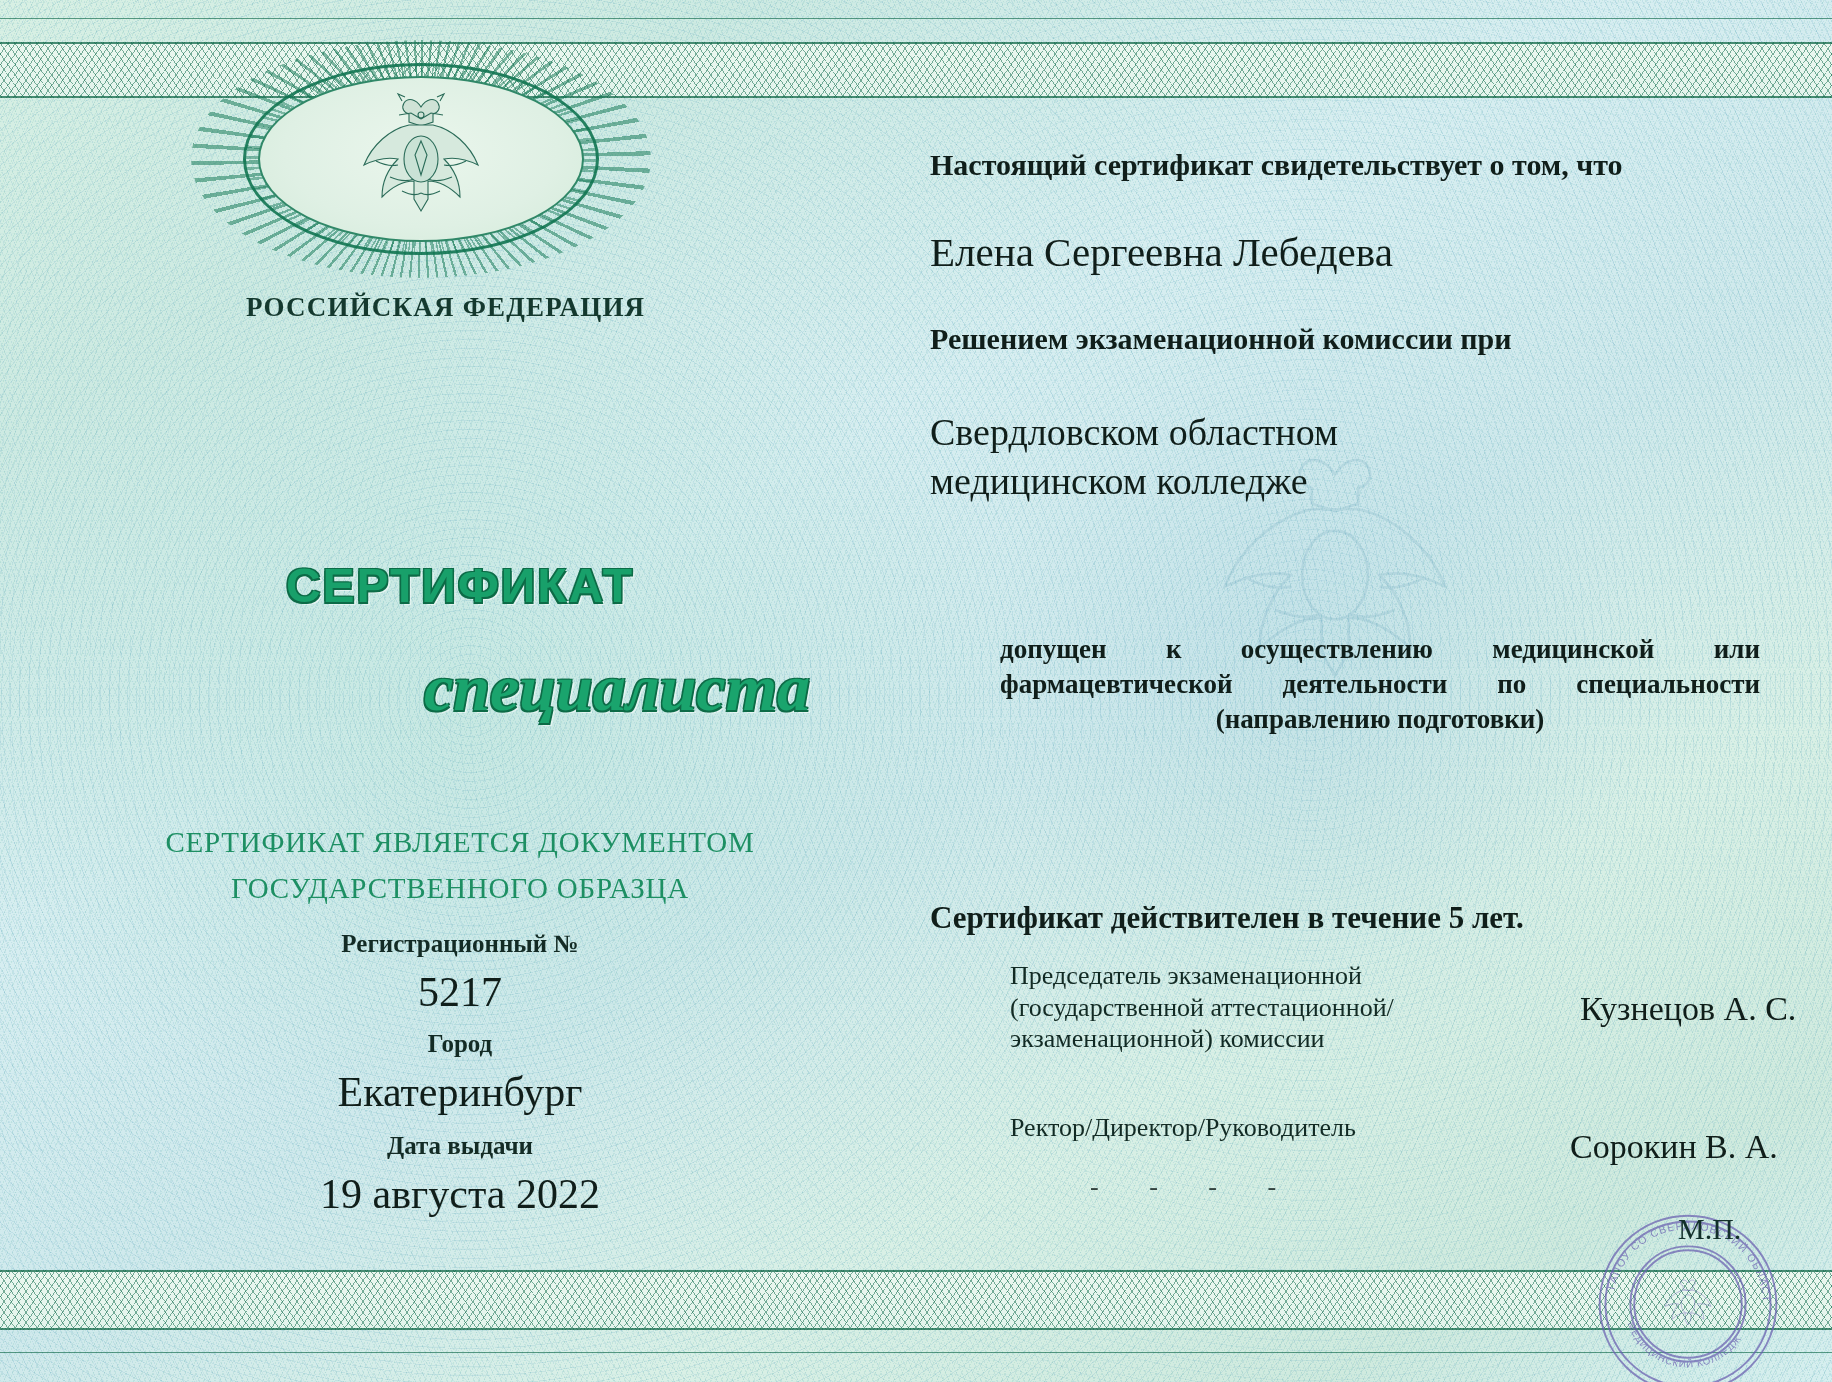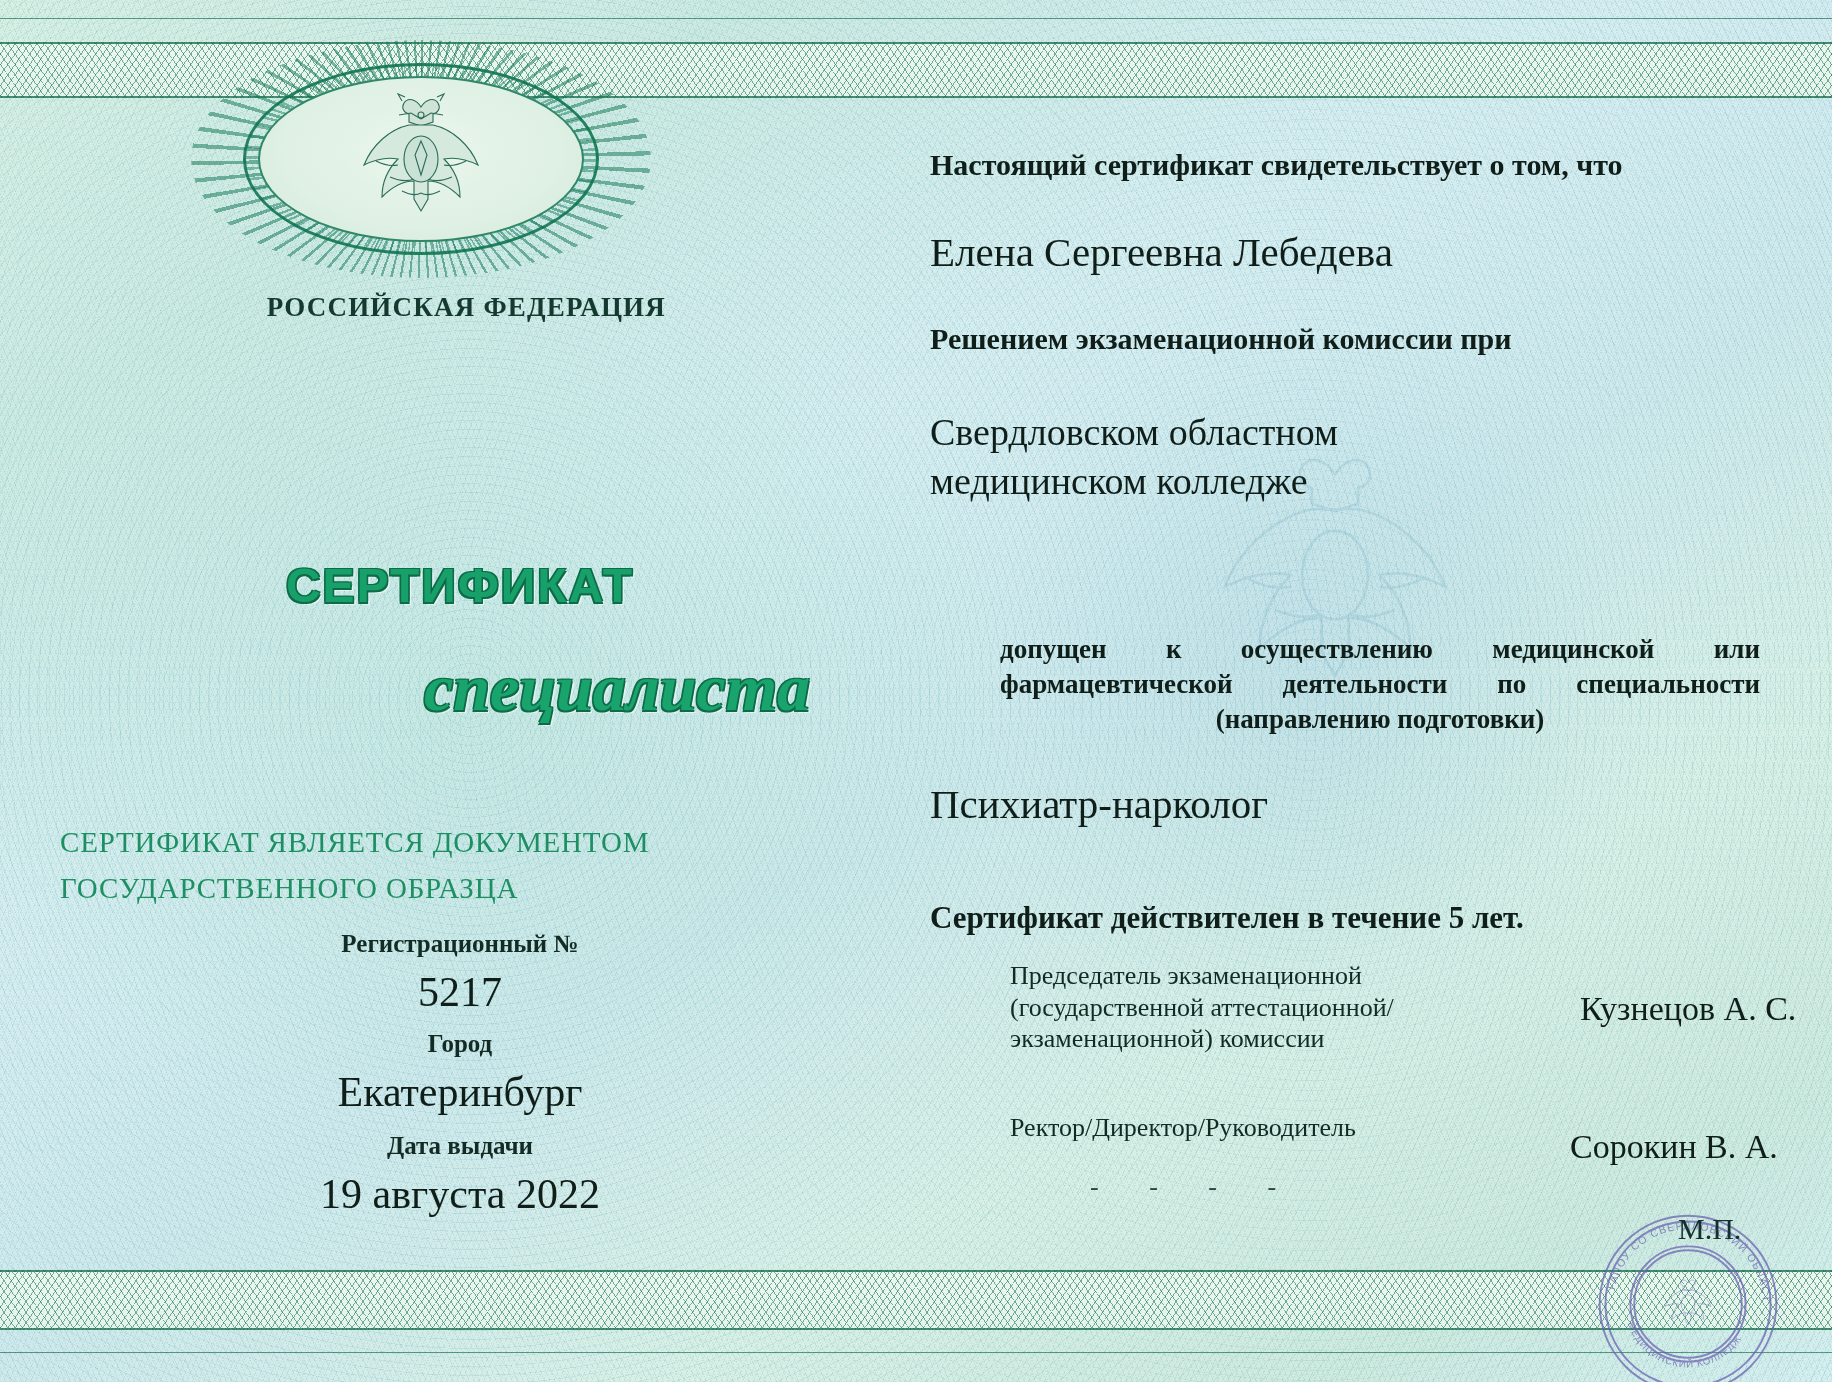--- a/index.html
+++ b/index.html
@@ -116,21 +116,21 @@
     width: 290px;
     height: 290px;
     opacity: .22;
   }
 
   
   .rf-title {
     position: absolute;
     left: 246px; top: 292px;
     width: 420px;
-    text-align: right;
+    text-align: left;
     font-family: "Liberation Serif", serif;
     font-weight: bold;
     font-size: 27px;
     letter-spacing: 1.2px;
     color: #14392e;
   }
   .cert-title {
     position: absolute;
     left: 110px; top: 562px;
     width: 700px;
@@ -162,20 +162,21 @@
       -1.5px -1.5px 0 #0d6b47,
        1.5px -1.5px 0 #0d6b47,
       -1.5px  1.5px 0 #0d6b47,
        1.5px  1.5px 0 #0d6b47,
        3px 3px 0 rgba(255,255,255,.5);
   }
   .gos-line {
     position: absolute;
     left: 60px;
     width: 800px;
+    text-align: center;
     font-family: "Liberation Serif", serif;
     font-size: 29px;
     letter-spacing: .8px;
     color: #1d8f63;
   }
   .gos-1 { top: 826px; }
   .gos-2 { top: 872px; }
 
   .lbl {
     position: absolute;
@@ -355,21 +356,20 @@
     <div>Свердловском областном</div>
     <div>медицинском колледже</div>
   </div>
 
   <div class="r-center r-admit">
     <div class="just">допущен к осуществлению медицинской или</div>
     <div class="just">фармацевтической деятельности по специальности</div>
     <div>(направлению подготовки)</div>
   </div>
 
-  <div class="r-center r-spec">Психиатр-нарколог</div>
   <div class="r-center r-valid">Сертификат действителен в течение 5 лет.</div>
 
   <div class="sign-row sign-role role-1">
     <div>Председатель экзаменационной</div>
     <div>(государственной  аттестационной/</div>
     <div>экзаменационной) комиссии</div>
   </div>
   <div class="sign-row sign-name name-1">Кузнецов А. С.</div>
 
   <div class="sign-row sign-role role-2">

